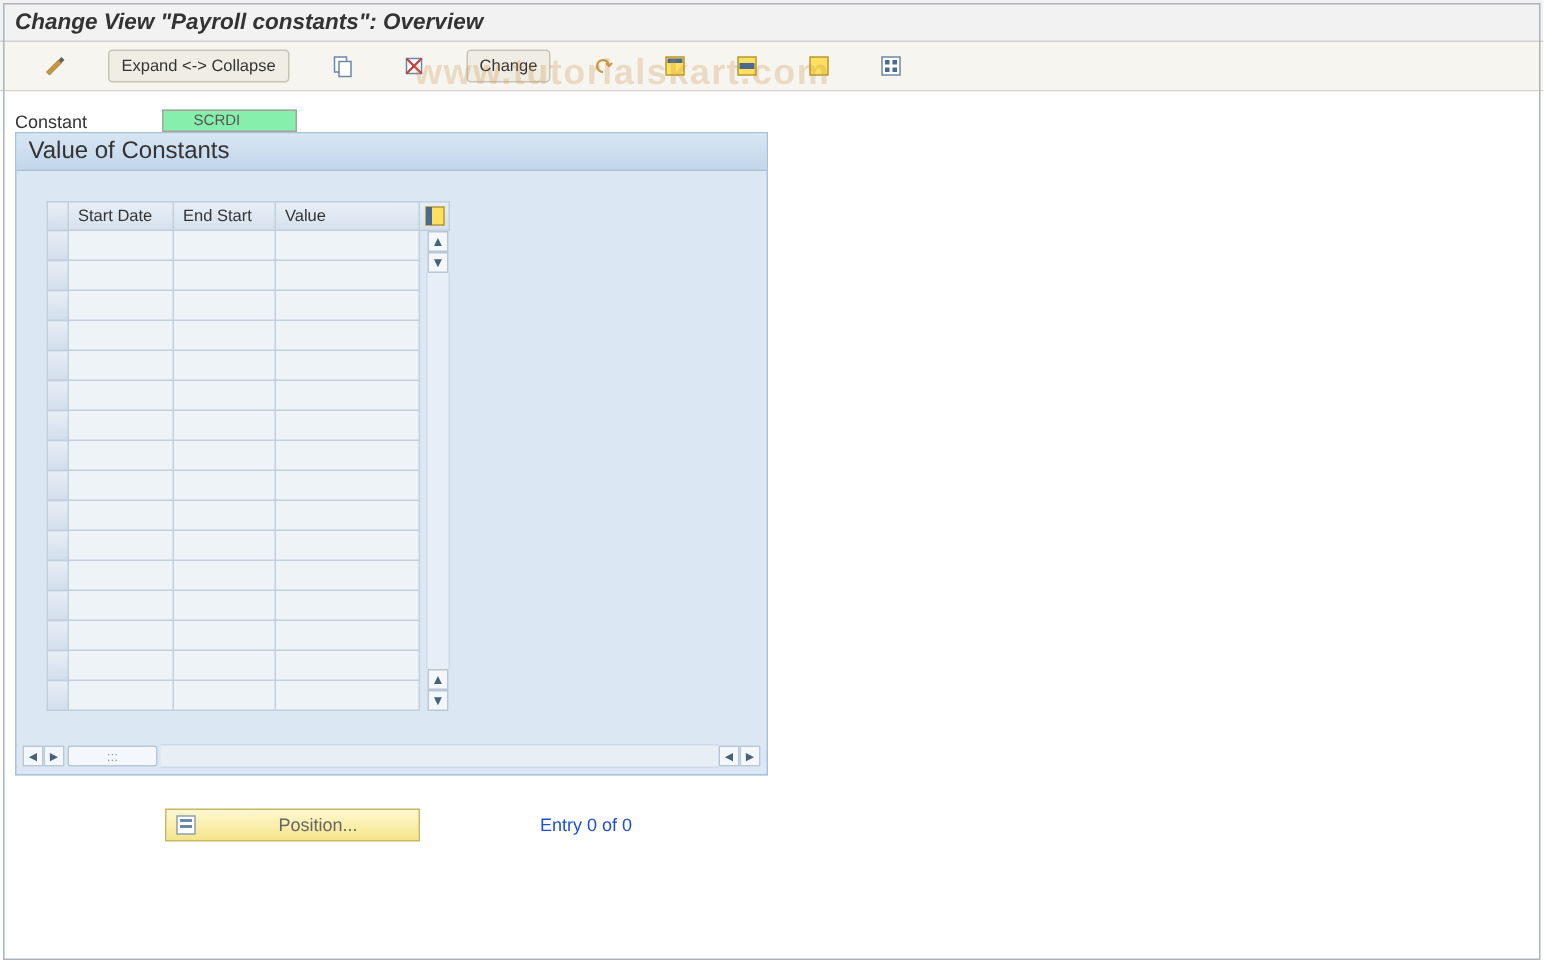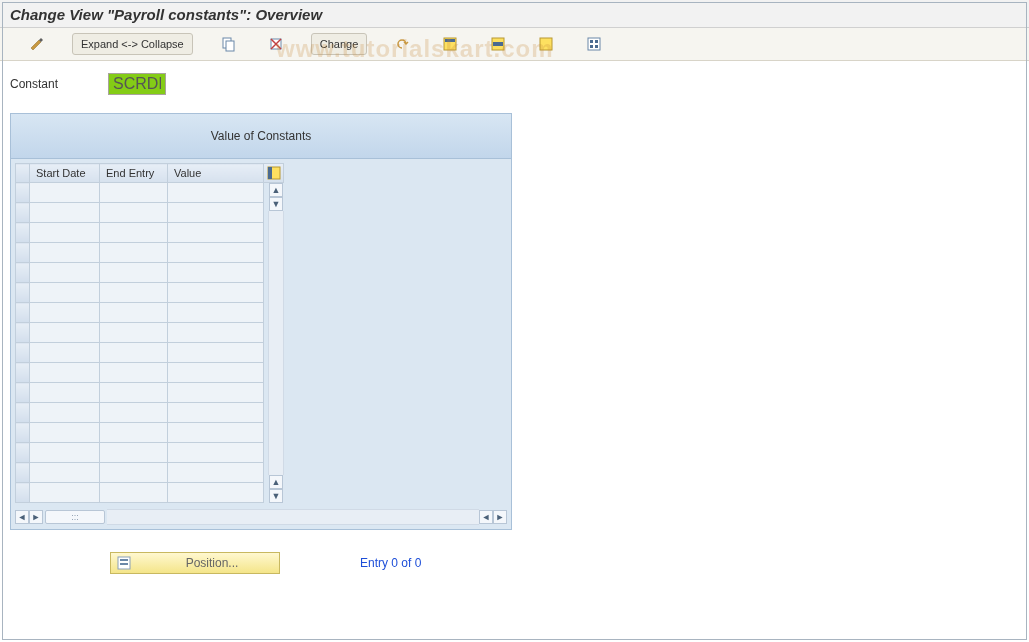--- a/index.html
+++ b/index.html
@@ -69,51 +69,49 @@
   .tb-btn svg { display:block; }
   
   .content {
     padding: 12px 10px;
     background: #ffffff;
   }
   .filter-row {
     display:flex;
     align-items:center;
     gap: 50px;
-    margin-bottom: 18px;
   }
   .filter-row label { color:#333; }
   .input-box {
     font-family: inherit;
-    font-size: 16px;
-    padding: 1px 4px;
+    font-size: 10px;
+    padding: 1px 20px;
     width: 48px;
     border: 1px solid #a8a49c;
-    background: #84cc16;
+    background: #86efac;
     color:#555;
   }
   
   .frame {
     width: 500px;
     border: 1px solid #a8c0d8;
     background: #dbe7f2;
     position: relative;
   }
   .frame-title {
     background: linear-gradient(#d8e6f3,#c2d6eb);
     border-bottom: 1px solid #a8c0d8;
-    padding: 15px 8px;
-    font-size: 12px;
+    padding: 3px 8px;
+    font-size: 16px;
     color:#333;
-    text-align:center;
   }
   .grid-wrap {
     display:flex;
     align-items:stretch;
-    padding: 4px;
+    padding: 20px;
   }
   .grid-table-area {
     flex: 0 0 auto;
   }
   table.grid {
     border-collapse: collapse;
     background: #eef3f8;
   }
   table.grid th, table.grid td {
     border: 1px solid #c2cfdc;
@@ -313,21 +311,21 @@
   <div class="frame">
     <div class="frame-title">Value of Constants</div>
 
     <div class="grid-wrap">
       <div class="grid-table-area">
         <table class="grid">
           <thead>
             <tr>
               <th class="row-selector"></th>
               <th class="col-start">Start Date</th>
-              <th class="col-end">End Entry</th>
+              <th class="col-end">End Start</th>
               <th class="col-value">Value</th>
             </tr>
           </thead>
           <tbody id="grid-body">
               <tr>
                 <td class="row-selector"></td>
                 <td class="col-start"></td>
                 <td class="col-end"></td>
                 <td class="col-value"></td>
               </tr>

